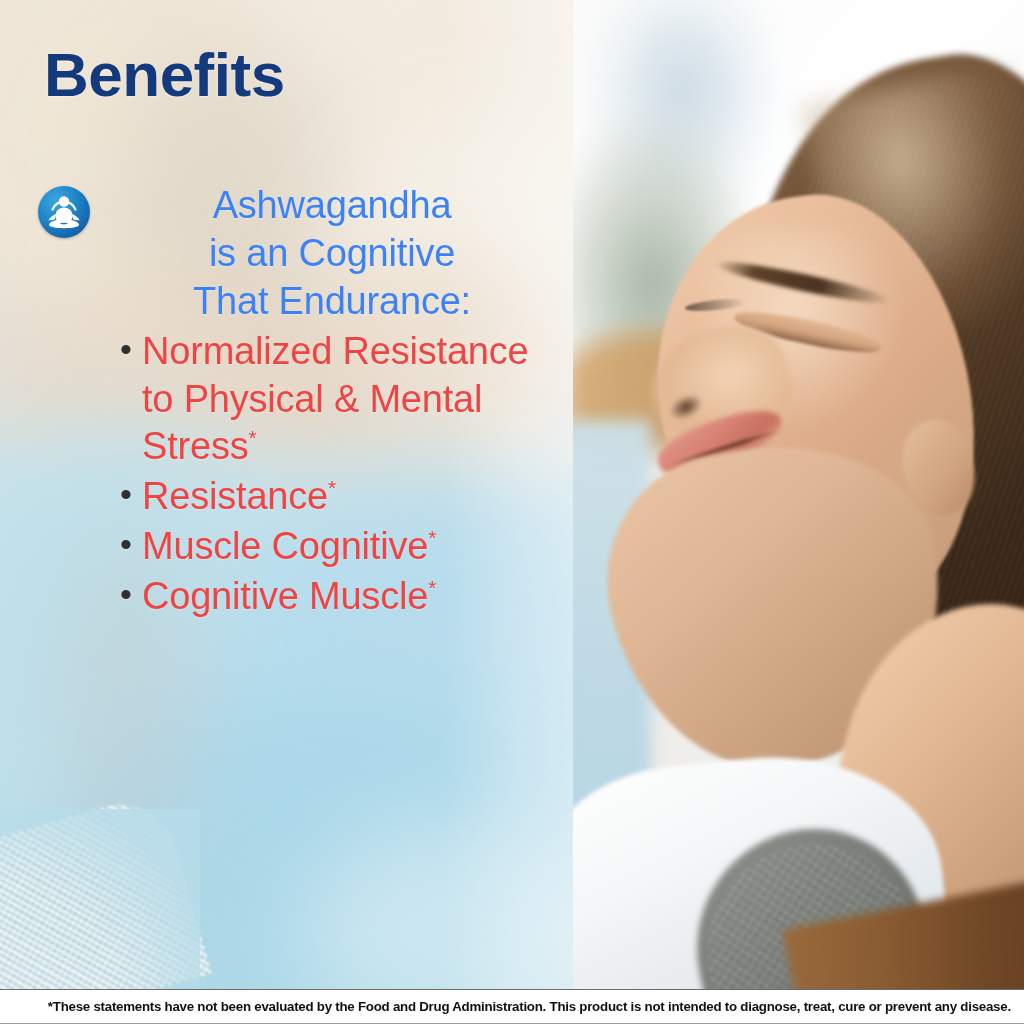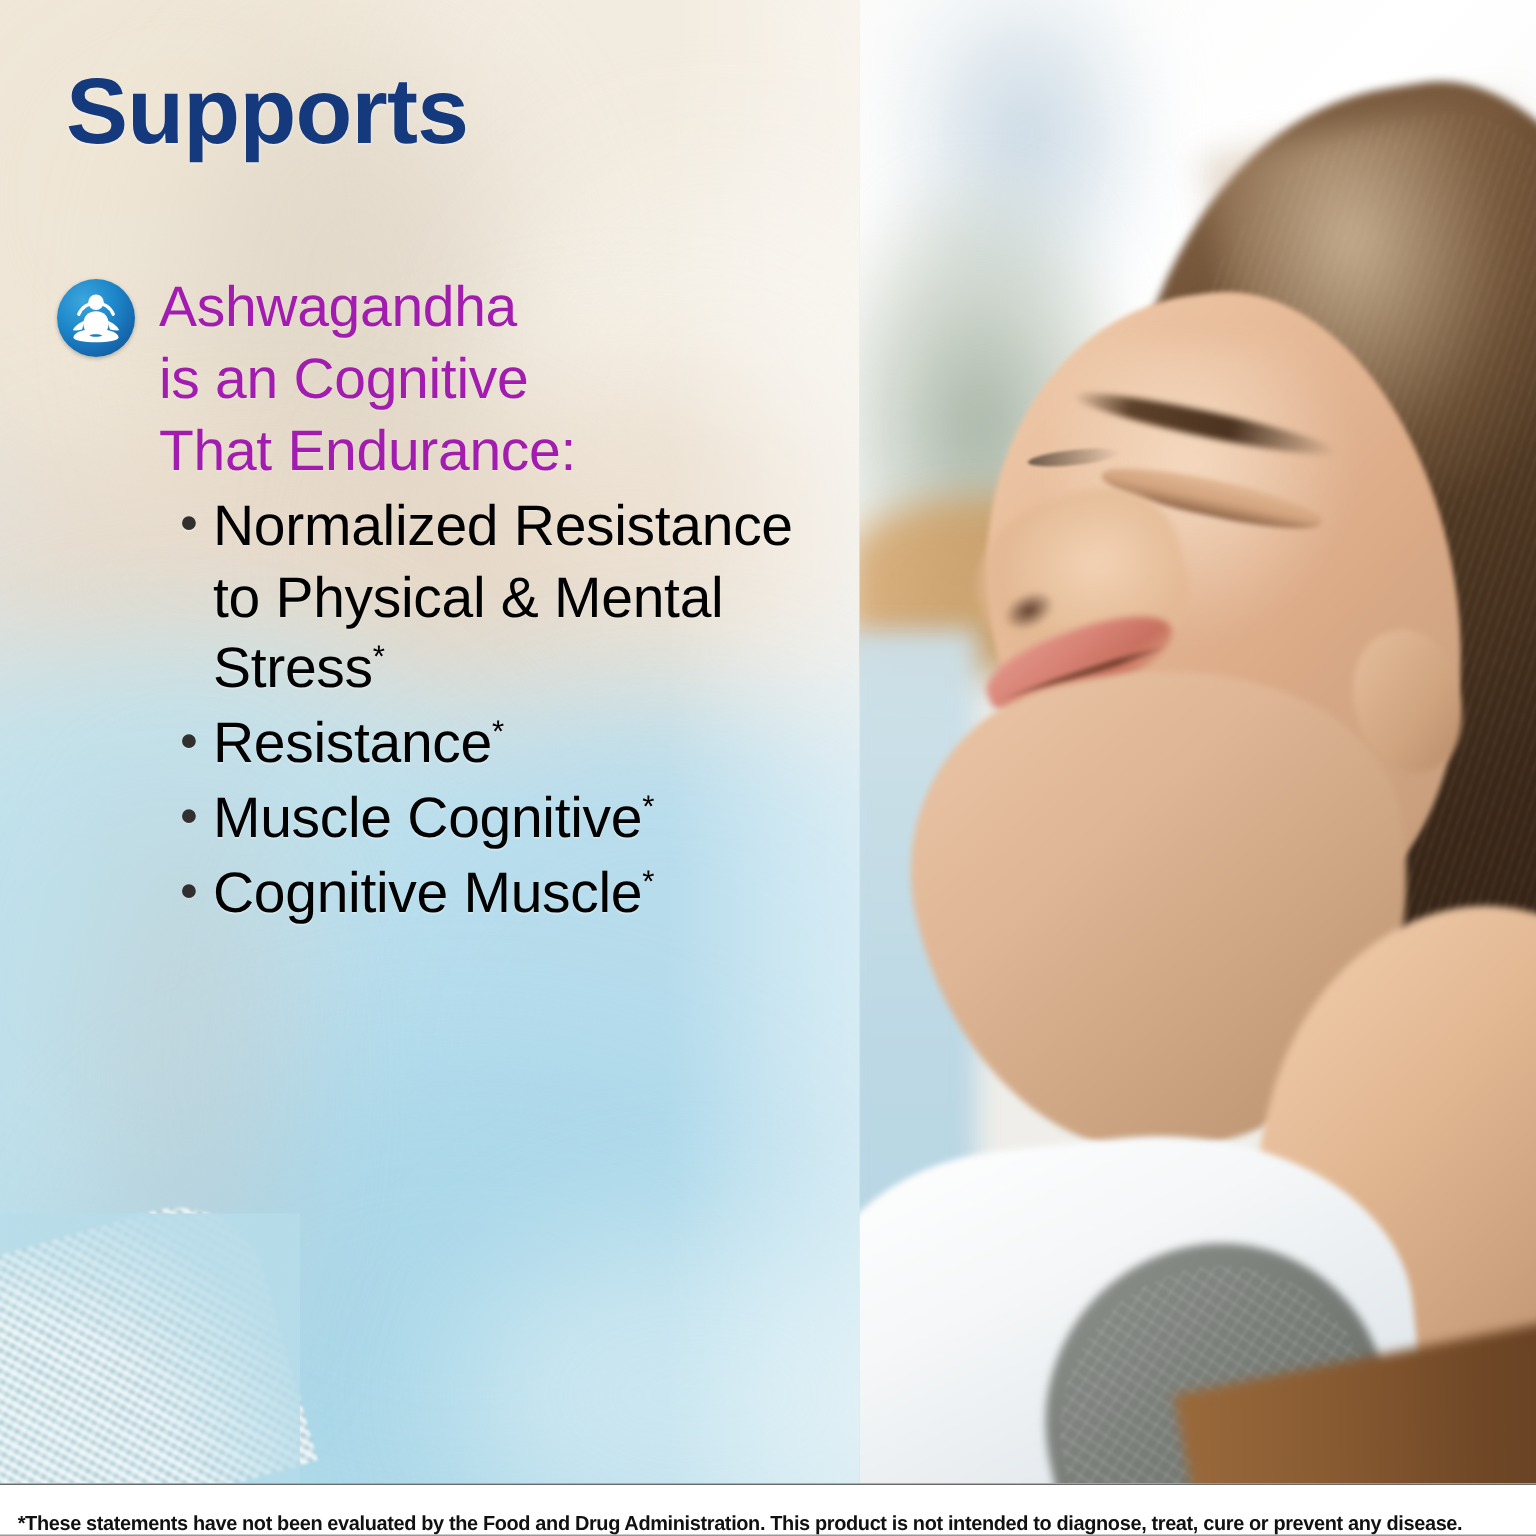--- a/index.html
+++ b/index.html
@@ -305,36 +305,37 @@
     border-radius: 50%;
     background: radial-gradient(circle at 34% 28%, #3ca6dd 0%, #1d86c9 42%, #1667ac 72%, #0f4f8c 100%);
     box-shadow: 0 1px 3px rgba(0,0,0,.25);
     display: block;
   }
   .lotus-icon svg { display: block; width: 52px; height: 52px; }
 
   .lead-text {
     font-size: 38px;
     line-height: 1.26;
-    color: #a21caf;
+    color: #3b82f6;
     letter-spacing: -0.2px;
     text-shadow: 0 1px 1px rgba(255,255,255,.35);
+    text-align: center;
   }
 
   .bullet-list {
     margin: 0;
     padding: 0;
     list-style: none;
   }
   .bullet-item {
     position: relative;
     padding-left: 104px;
     font-size: 38px;
     line-height: 1.26;
-    color: #000000;
+    color: #ef4444;
     letter-spacing: -0.2px;
     text-shadow: 0 1px 1px rgba(255,255,255,.35);
     margin-top: 2px;
   }
   .bullet-item::before {
     content: "\2022";
     position: absolute;
     left: 82px;
     top: 0;
     font-size: 34px;
@@ -353,21 +354,22 @@
     position: absolute;
     left: 0;
     top: 989px;
     width: 1024px;
     height: 35px;
     background: #ffffff;
     border-top: 1px solid #6b6b6b;
     border-bottom: 1px solid #9a9a9a;
     box-sizing: border-box;
     display: flex;
-    align-items: flex-end;
+    align-items: center;
+    padding-left: 36px;
   }
   .disclaimer-text {
     padding-left: 12px;
     padding-right: 10px;
     font-size: 13.5px;
     font-weight: bold;
     color: #111111;
     letter-spacing: -0.25px;
     white-space: nowrap;
     transform: scaleX(0.985);
@@ -417,21 +419,21 @@
     <div class="rp chin-neck"></div>
     <div class="rp ear"></div>
     <div class="rp blue-right"></div>
     <div class="rp arm"></div>
     <div class="rp shirt"></div>
     <div class="rp pillow-gray"></div>
     <div class="rp pillow-gray-tex"></div>
     <div class="rp wood"></div>
   </div>
 
-  <div class="heading">Supports</div>
+  <div class="heading">Benefits</div>
 
   <div class="benefit-block">
 
     <div class="lead-row">
       <span class="lotus-icon">
         <svg viewBox="0 0 52 52" xmlns="http://www.w3.org/2000/svg" aria-hidden="true">
 
           <circle cx="26" cy="15.5" r="5.2" fill="#ffffff"></circle>
 
           <path d="M14.5 23.5 A12.5 12.5 0 0 1 37.5 23.5" fill="none" stroke="#ffffff" stroke-width="2.2" stroke-linecap="round"></path>

